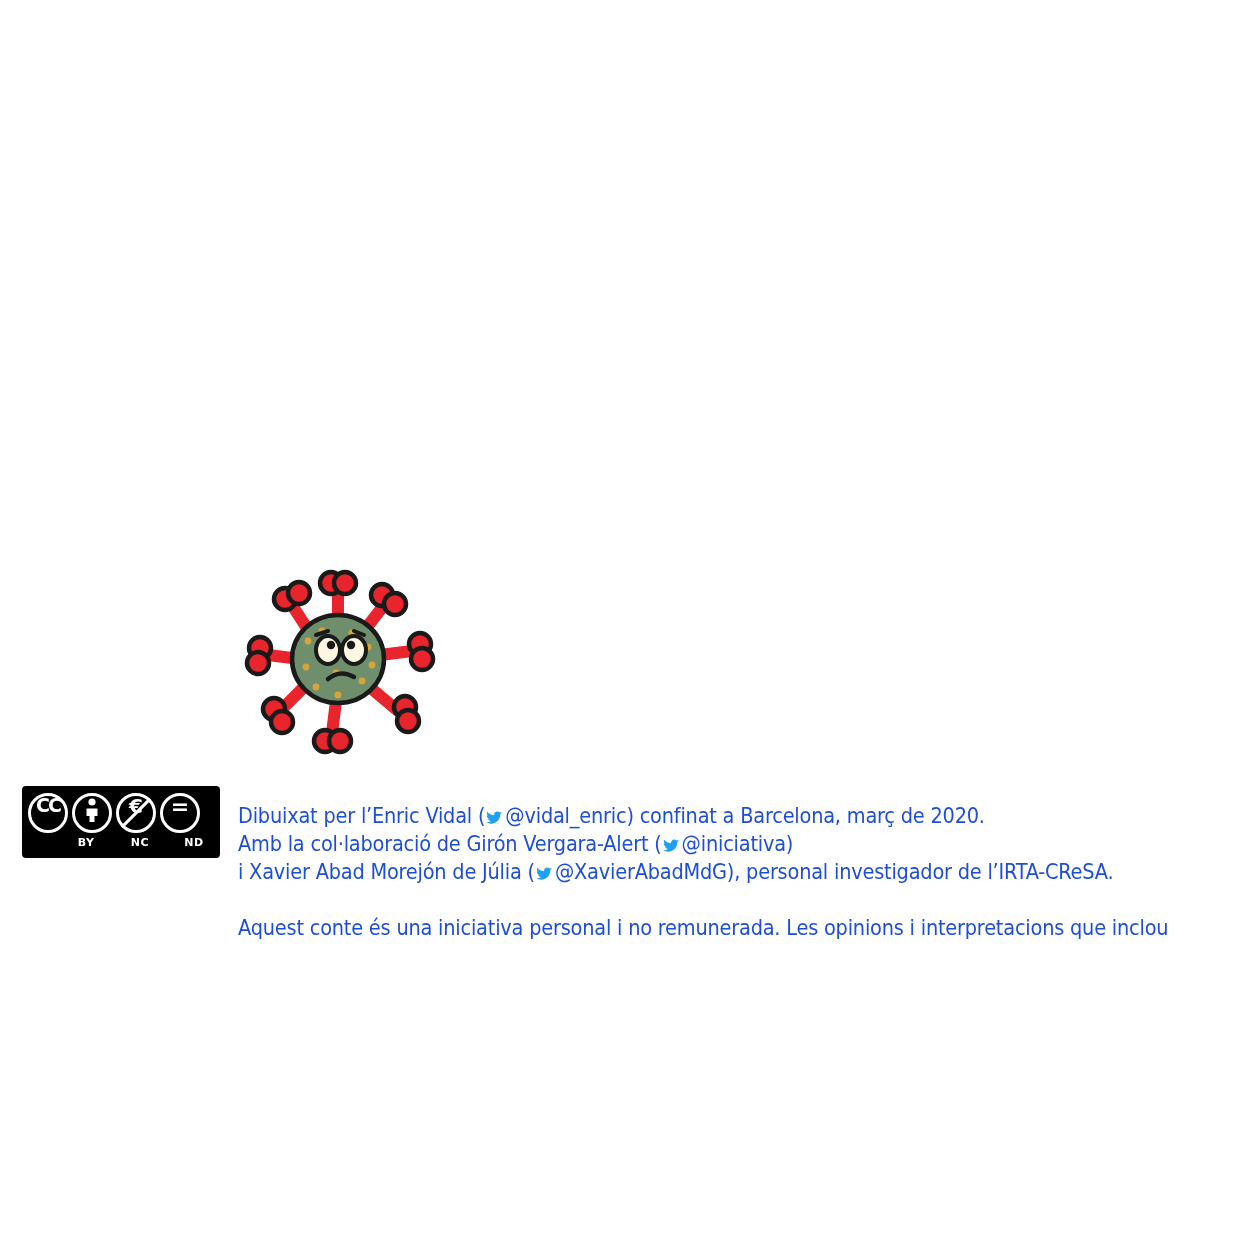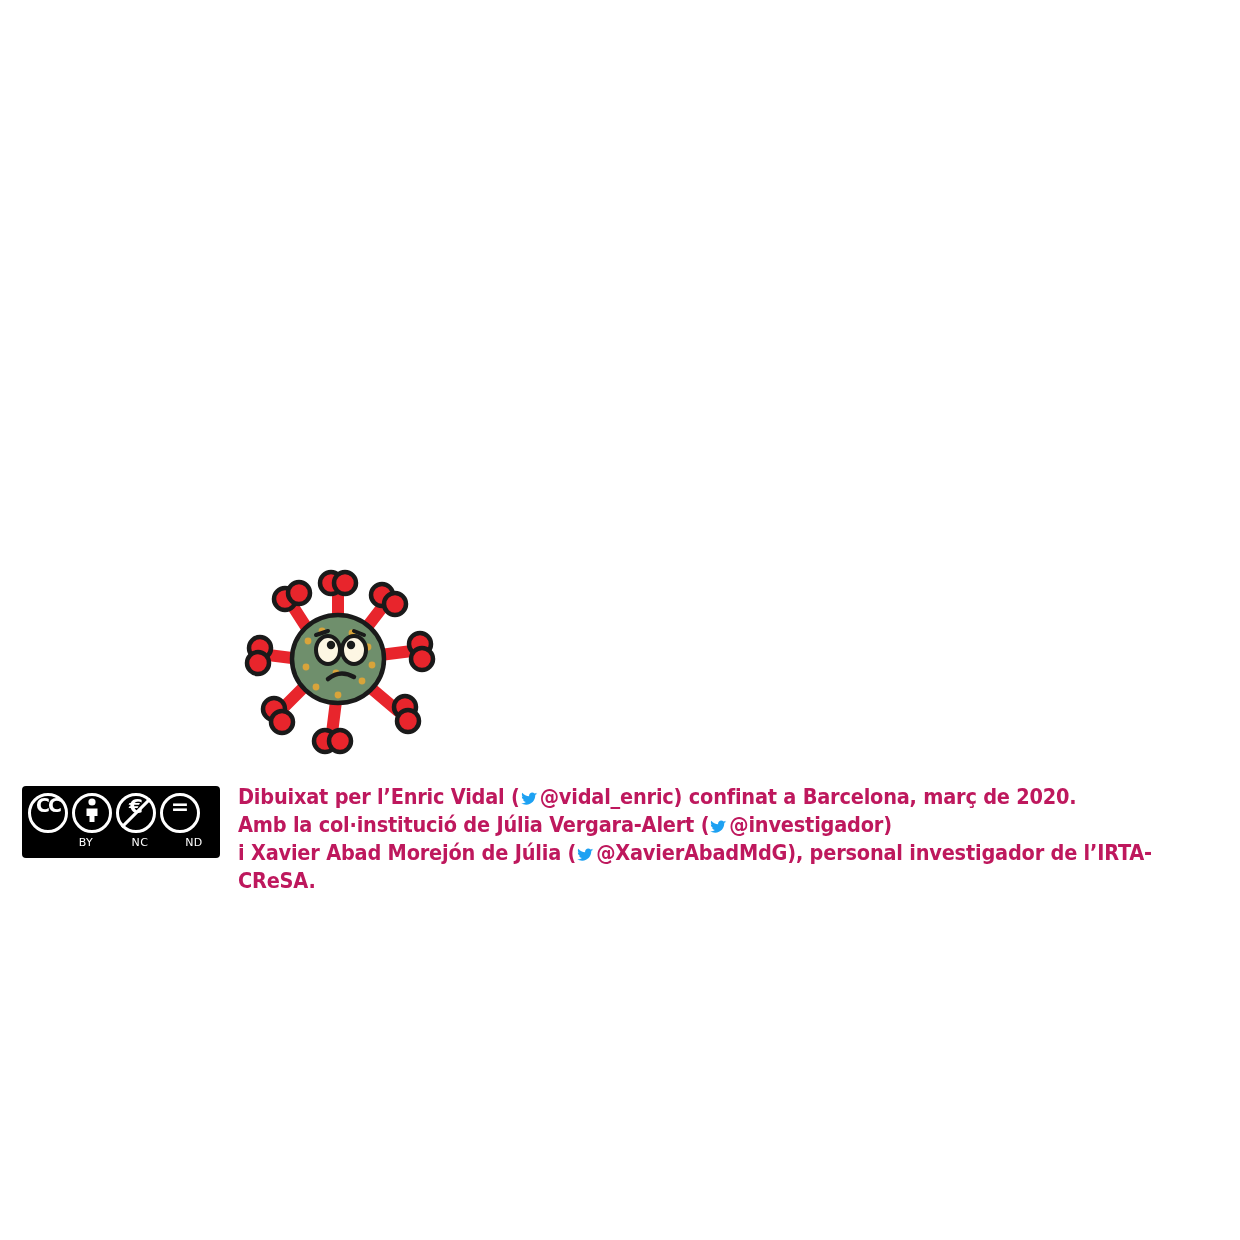--- a/index.html
+++ b/index.html
@@ -40,21 +40,21 @@
     display: flex;
     align-items: center;
     height: 50px;
     padding: 4px 6px 0 6px;
     box-sizing: border-box;
     gap: 4px;
   }
   #cc-badge .cc-letters {
     color: #ffffff;
     font-family: "DejaVu Sans", sans-serif;
-    font-weight: normal;
+    font-weight: bold;
     font-size: 11px;
     letter-spacing: 0.5px;
     display: flex;
     padding: 0 6px 3px 6px;
     justify-content: flex-end;
     gap: 14px;
     box-sizing: border-box;
   }
   .cc-circle {
     width: 40px;
@@ -84,26 +84,26 @@
   }
   .cc-letter-cell {
     width: 40px;
     text-align: center;
   }
 
   
   #credits {
     position: absolute;
     left: 238px;
-    top: 783px;
+    top: 802px;
     width: 980px;
-    color: #be185d;
+    color: #1d4ed8;
     font-family: "DejaVu Sans Condensed", "Liberation Sans Narrow", "Liberation Sans", sans-serif;
     font-size: 21.5px;
-    font-weight: 700;
+    font-weight: 400;
     line-height: 28px;
     letter-spacing: -0.2px;
   }
   #credits p {
     margin: 0;
   }
   #credits .gap {
     height: 28px;
   }
   .tw {
@@ -215,33 +215,34 @@
 
 <div id="credits">
 
   <p>
     <span>Dibuixat per l’Enric Vidal (</span><svg class="tw" viewBox="0 0 24 20">
         <path d="M23 2.8c-.9.4-1.8.7-2.8.8 1-.6 1.8-1.6 2.1-2.7-.9.6-2 1-3.1 1.2C18.4 1.2 17.2.6 15.9.6c-2.5 0-4.5 2-4.5 4.5 0 .4 0 .7.1 1C7.7 5.9 4.1 4 1.7 1.1c-.4.7-.6 1.5-.6 2.3 0 1.6.8 3 2 3.8-.7 0-1.4-.2-2-.6v.1c0 2.2 1.5 4 3.6 4.4-.4.1-.8.2-1.2.2-.3 0-.6 0-.8-.1.6 1.8 2.2 3.1 4.2 3.1-1.5 1.2-3.5 1.9-5.6 1.9-.4 0-.7 0-1.1-.1 2 1.3 4.4 2 7 2 8.4 0 13-7 13-13v-.6c.9-.6 1.7-1.4 2.3-2.3z" fill="#1da1f2"></path>
       </svg><span>@vidal_enric</span><span>) confinat a Barcelona, març de 2020.</span>
   </p>
 
   <p>
-    <span>Amb la col·institució de Júlia Vergara-Alert (</span><svg class="tw" viewBox="0 0 24 20">
+    <span>Amb la col·laboració de Girón Vergara-Alert (</span><svg class="tw" viewBox="0 0 24 20">
         <path d="M23 2.8c-.9.4-1.8.7-2.8.8 1-.6 1.8-1.6 2.1-2.7-.9.6-2 1-3.1 1.2C18.4 1.2 17.2.6 15.9.6c-2.5 0-4.5 2-4.5 4.5 0 .4 0 .7.1 1C7.7 5.9 4.1 4 1.7 1.1c-.4.7-.6 1.5-.6 2.3 0 1.6.8 3 2 3.8-.7 0-1.4-.2-2-.6v.1c0 2.2 1.5 4 3.6 4.4-.4.1-.8.2-1.2.2-.3 0-.6 0-.8-.1.6 1.8 2.2 3.1 4.2 3.1-1.5 1.2-3.5 1.9-5.6 1.9-.4 0-.7 0-1.1-.1 2 1.3 4.4 2 7 2 8.4 0 13-7 13-13v-.6c.9-.6 1.7-1.4 2.3-2.3z" fill="#1da1f2"></path>
-      </svg><span>@investigador</span><span>)</span>
+      </svg><span>@iniciativa</span><span>)</span>
   </p>
 
   <p>
     <span>i Xavier Abad Morejón de Júlia (</span><svg class="tw" viewBox="0 0 24 20">
         <path d="M23 2.8c-.9.4-1.8.7-2.8.8 1-.6 1.8-1.6 2.1-2.7-.9.6-2 1-3.1 1.2C18.4 1.2 17.2.6 15.9.6c-2.5 0-4.5 2-4.5 4.5 0 .4 0 .7.1 1C7.7 5.9 4.1 4 1.7 1.1c-.4.7-.6 1.5-.6 2.3 0 1.6.8 3 2 3.8-.7 0-1.4-.2-2-.6v.1c0 2.2 1.5 4 3.6 4.4-.4.1-.8.2-1.2.2-.3 0-.6 0-.8-.1.6 1.8 2.2 3.1 4.2 3.1-1.5 1.2-3.5 1.9-5.6 1.9-.4 0-.7 0-1.1-.1 2 1.3 4.4 2 7 2 8.4 0 13-7 13-13v-.6c.9-.6 1.7-1.4 2.3-2.3z" fill="#1da1f2"></path>
       </svg><span>@XavierAbadMdG</span><span>), personal investigador de l’IRTA-CReSA.</span>
   </p>
 
 
   <div class="gap"></div>
 
+  <p>Aquest conte és una iniciativa personal i no remunerada. Les opinions i interpretacions que inclou</p>
 
   <div class="gap"></div>
 
 
   <div class="gap"></div>
 
 </div>
 
 </body></html>

